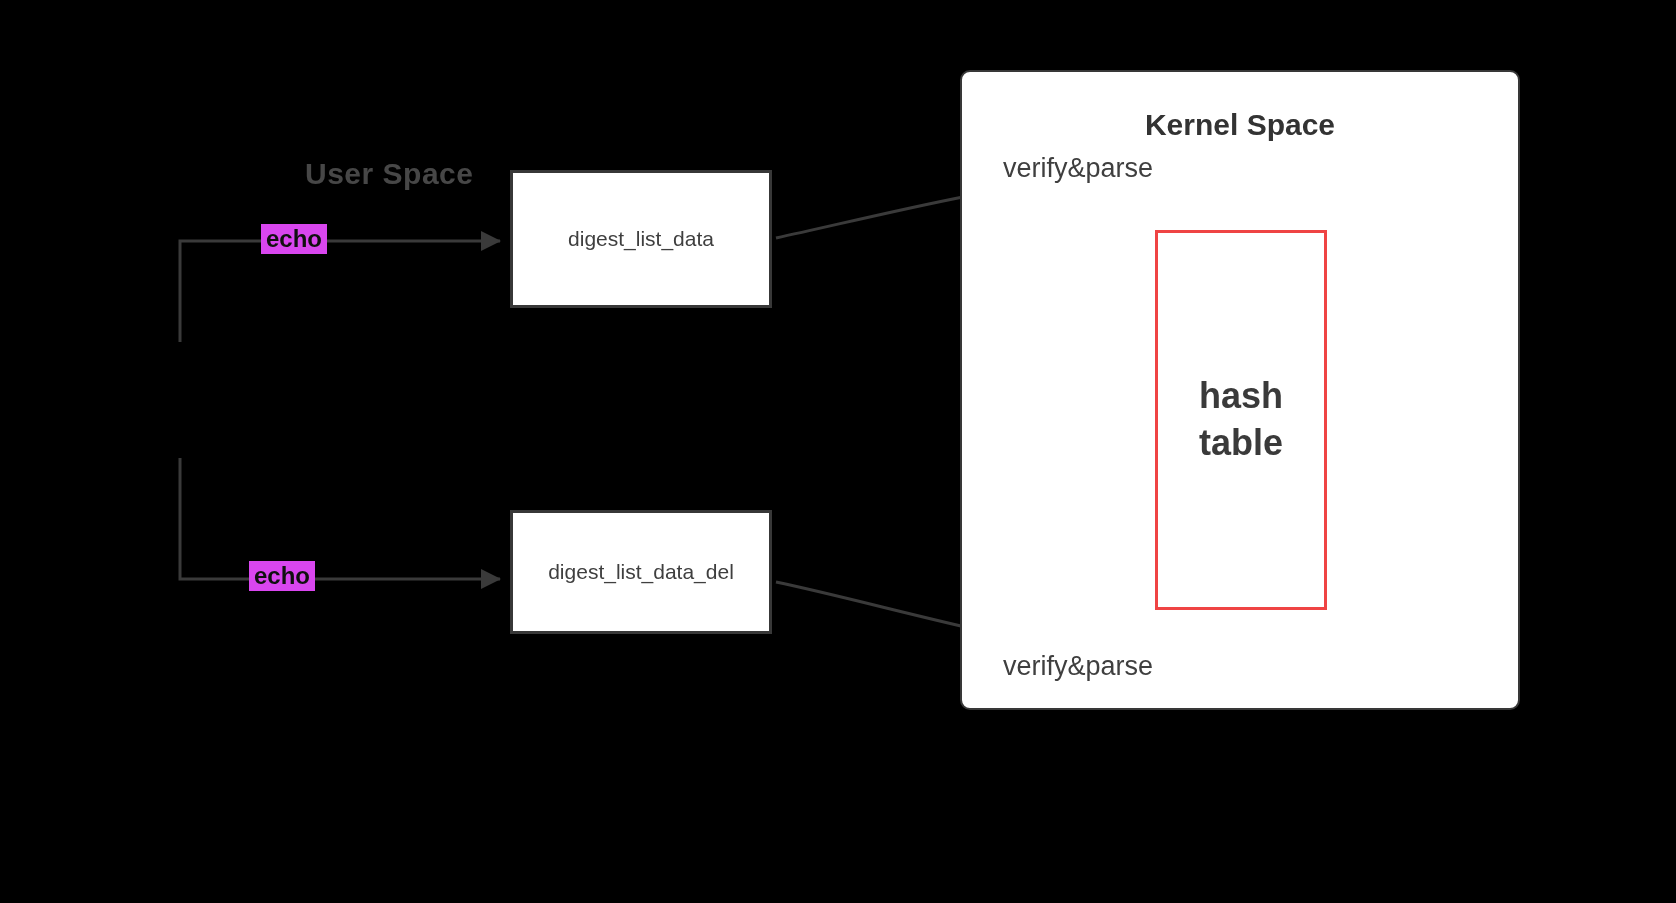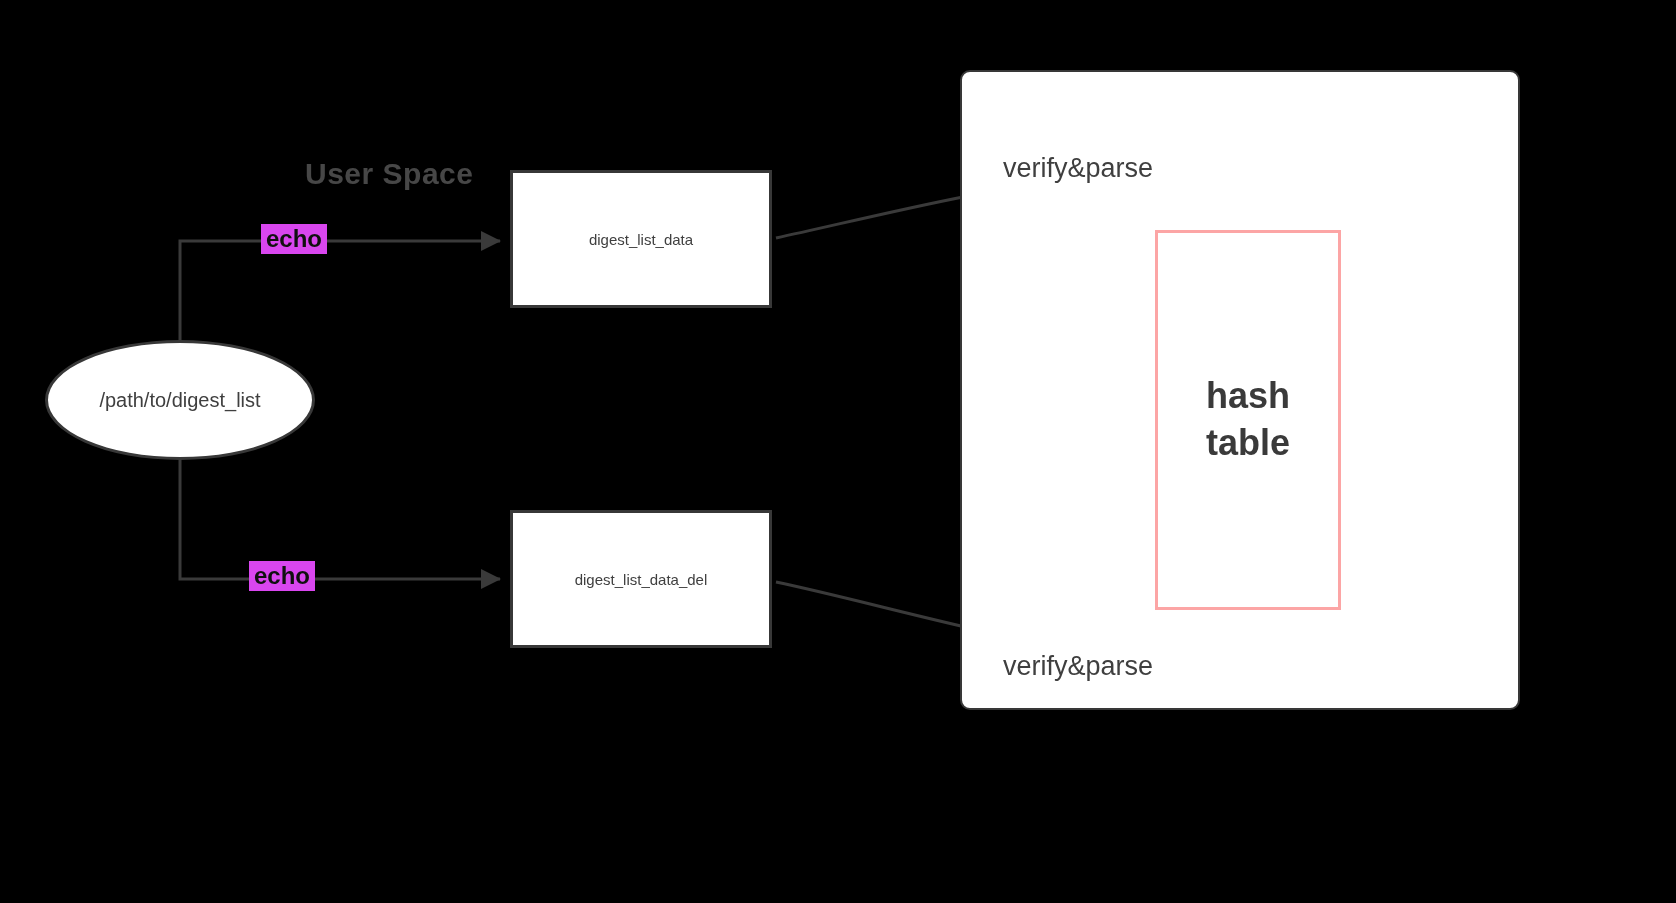--- a/index.html
+++ b/index.html
@@ -11,50 +11,50 @@
     overflow:hidden;
   }
   .abs{position:absolute;}
   .space-label{
     font-size:30px;font-weight:bold;color:#474747;
     letter-spacing:0.5px;
   }
   .node{
     background:#ffffff;border:3px solid #383838;
     display:flex;align-items:center;justify-content:center;
-    color:#3f3f3f;font-size:15px;
+    color:#3f3f3f;font-size:21px;
     box-sizing:border-box;
   }
   .ellipse-node{
     left:45px;top:340px;width:270px;height:120px;
     border-radius:50%;
     font-size:20px;
   }
   .rect-node-top{left:510px;top:170px;width:262px;height:138px;}
-  .rect-node-bottom{left:510px;top:510px;width:262px;height:138px;}
+  .rect-node-bottom{left:510px;top:510px;width:262px;height:124px;}
   .echo-chip{
     background:#d946ef;color:#101010;
     font-size:24px;font-weight:bold;
     padding:1px 5px;line-height:1.15;
   }
   .echo-top{left:261px;top:224px;}
   .echo-bottom{left:249px;top:561px;}
   .kernel-panel{
     left:960px;top:70px;width:560px;height:640px;
     background:#ffffff;border:2px solid #383838;border-radius:10px;
     box-sizing:border-box;
   }
   .kernel-title{
     left:960px;top:108px;width:560px;
     text-align:center;
     font-size:30px;font-weight:bold;color:#333333;
   }
   .hash-table{
-    left:1155px;top:230px;width:186px;height:380px;
-    background:#ffffff;border:3px solid #fca5a5;
+    left:1155px;top:230px;width:172px;height:380px;
+    background:#ffffff;border:3px solid #ef4444;
     display:flex;align-items:center;justify-content:center;
     text-align:center;
     font-size:36px;font-weight:bold;color:#3a3a3a;
     line-height:1.3;
     box-sizing:border-box;
     padding:0 28px;
   }
   .verify-label{
     font-size:27px;color:#3f3f3f;
   }
@@ -80,27 +80,27 @@
     <path d="M 180 342 L 180 241 L 500 241" fill="none" stroke="#3a3a3a" stroke-width="3" marker-end="url(#arrow)"></path>
 
     <path d="M 180 458 L 180 579 L 500 579" fill="none" stroke="#3a3a3a" stroke-width="3" marker-end="url(#arrow)"></path>
 
     <path d="M 776 238 C 930 205, 1205 128, 1240 218" fill="none" stroke="#3a3a3a" stroke-width="3" marker-end="url(#arrow)"></path>
 
     <path d="M 776 582 C 930 614, 1208 706, 1240 622" fill="none" stroke="#3a3a3a" stroke-width="3" marker-end="url(#arrow)"></path>
   </svg>
 
   <div class="abs kernel-panel"></div>
+  <div class="abs kernel-title">Kernel Space</div>
   <div class="abs hash-table">hash table</div>
   <div class="abs verify-label verify-top">verify&amp;parse</div>
   <div class="abs verify-label verify-bottom">verify&amp;parse</div>
 
   <div class="abs space-label" style="left:305px;top:110px;margin-top:47px;">User Space</div>
 
-  <div class="abs node ellipse-node">/path/to/digest_list</div>
 
   <div class="abs node rect-node-top">digest_list_data</div>
 
   <div class="abs node rect-node-bottom">digest_list_data_del</div>
 
   <div class="abs echo-chip echo-top">echo</div>
 
   <div class="abs echo-chip echo-bottom">echo</div>
 
 </div>

